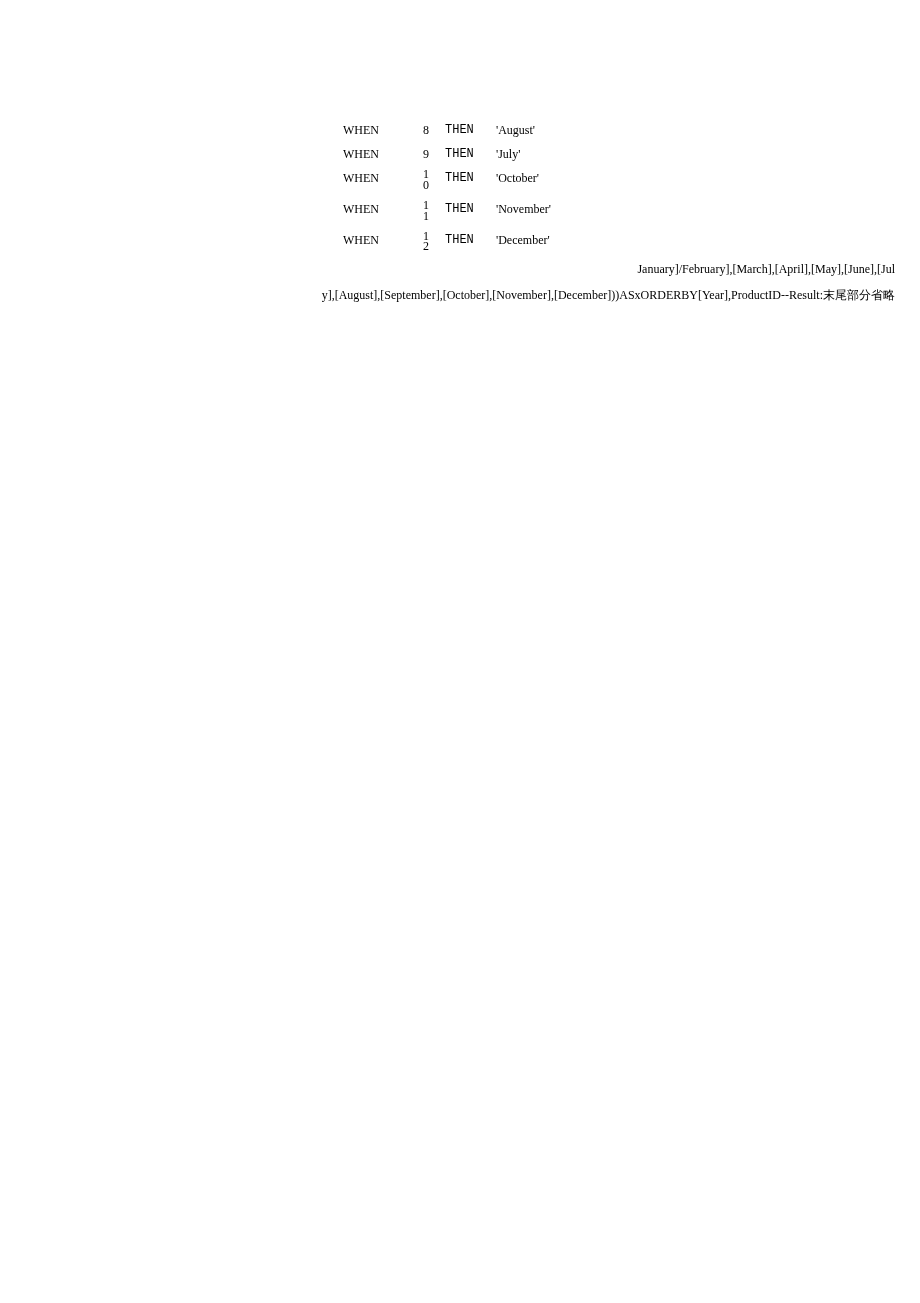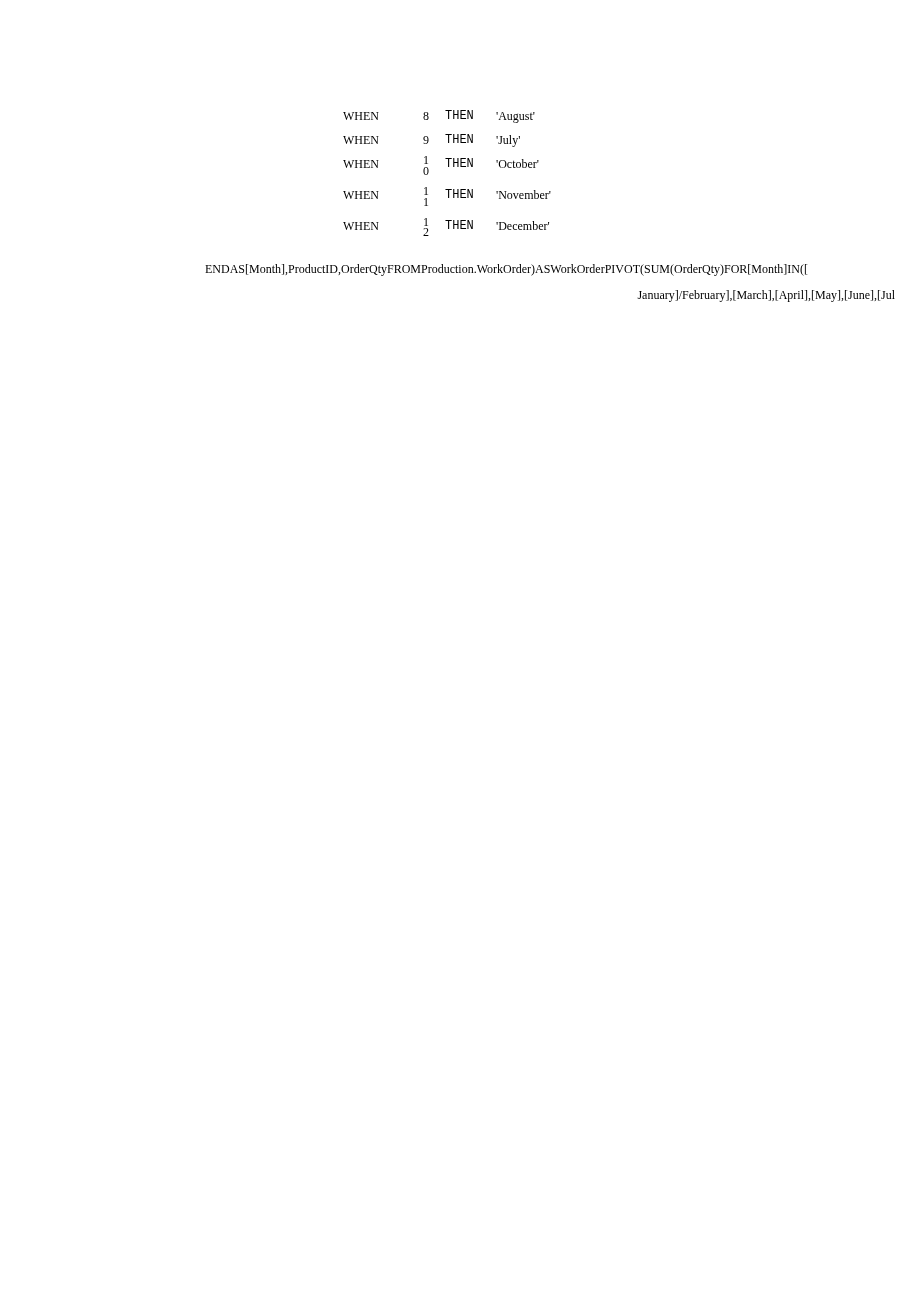--- a/index.html
+++ b/index.html
@@ -6,21 +6,21 @@
       margin: 0;
       padding: 0;
       background: #ffffff;
       font-family: "SimSun", "宋体", serif;
       width: 920px;
       height: 1303px;
       position: relative;
     }
     .code-table {
       position: absolute;
-      top: 104px;
+      top: 118px;
       left: 335px;
       font-size: 12px;
       line-height: 1.5;
       border-collapse: collapse;
     }
     .code-table td {
       padding: 3px 8px;
       vertical-align: top;
       white-space: nowrap;
     }
@@ -72,15 +72,15 @@
   <tr>
     <td class="col-when">WHEN</td>
     <td class="col-num"><span style="display:inline-block;line-height:0.9">1<br>2</span></td>
     <td class="col-then">THEN</td>
     <td class="col-val">'December'</td>
   </tr>
 </tbody>
   </table>
 
 <div class="wrapped-text">
-  <div class="indent">ENDAS[Month],ProductID,OrderQtyFROMProduction.WorkOrder)ASWorkOrderPIVOT(SUM(OrderQty)FOR[Month]IN([</div>
   <div class="line2">January]/February],[March],[April],[May],[June],[Jul</div>
+  <div class="line3">y],[August],[September],[October],[November],[December]))ASxORDERBY[Year],ProductID--Result:末尾部分省略</div>
 </div>
 
 </body></html>

